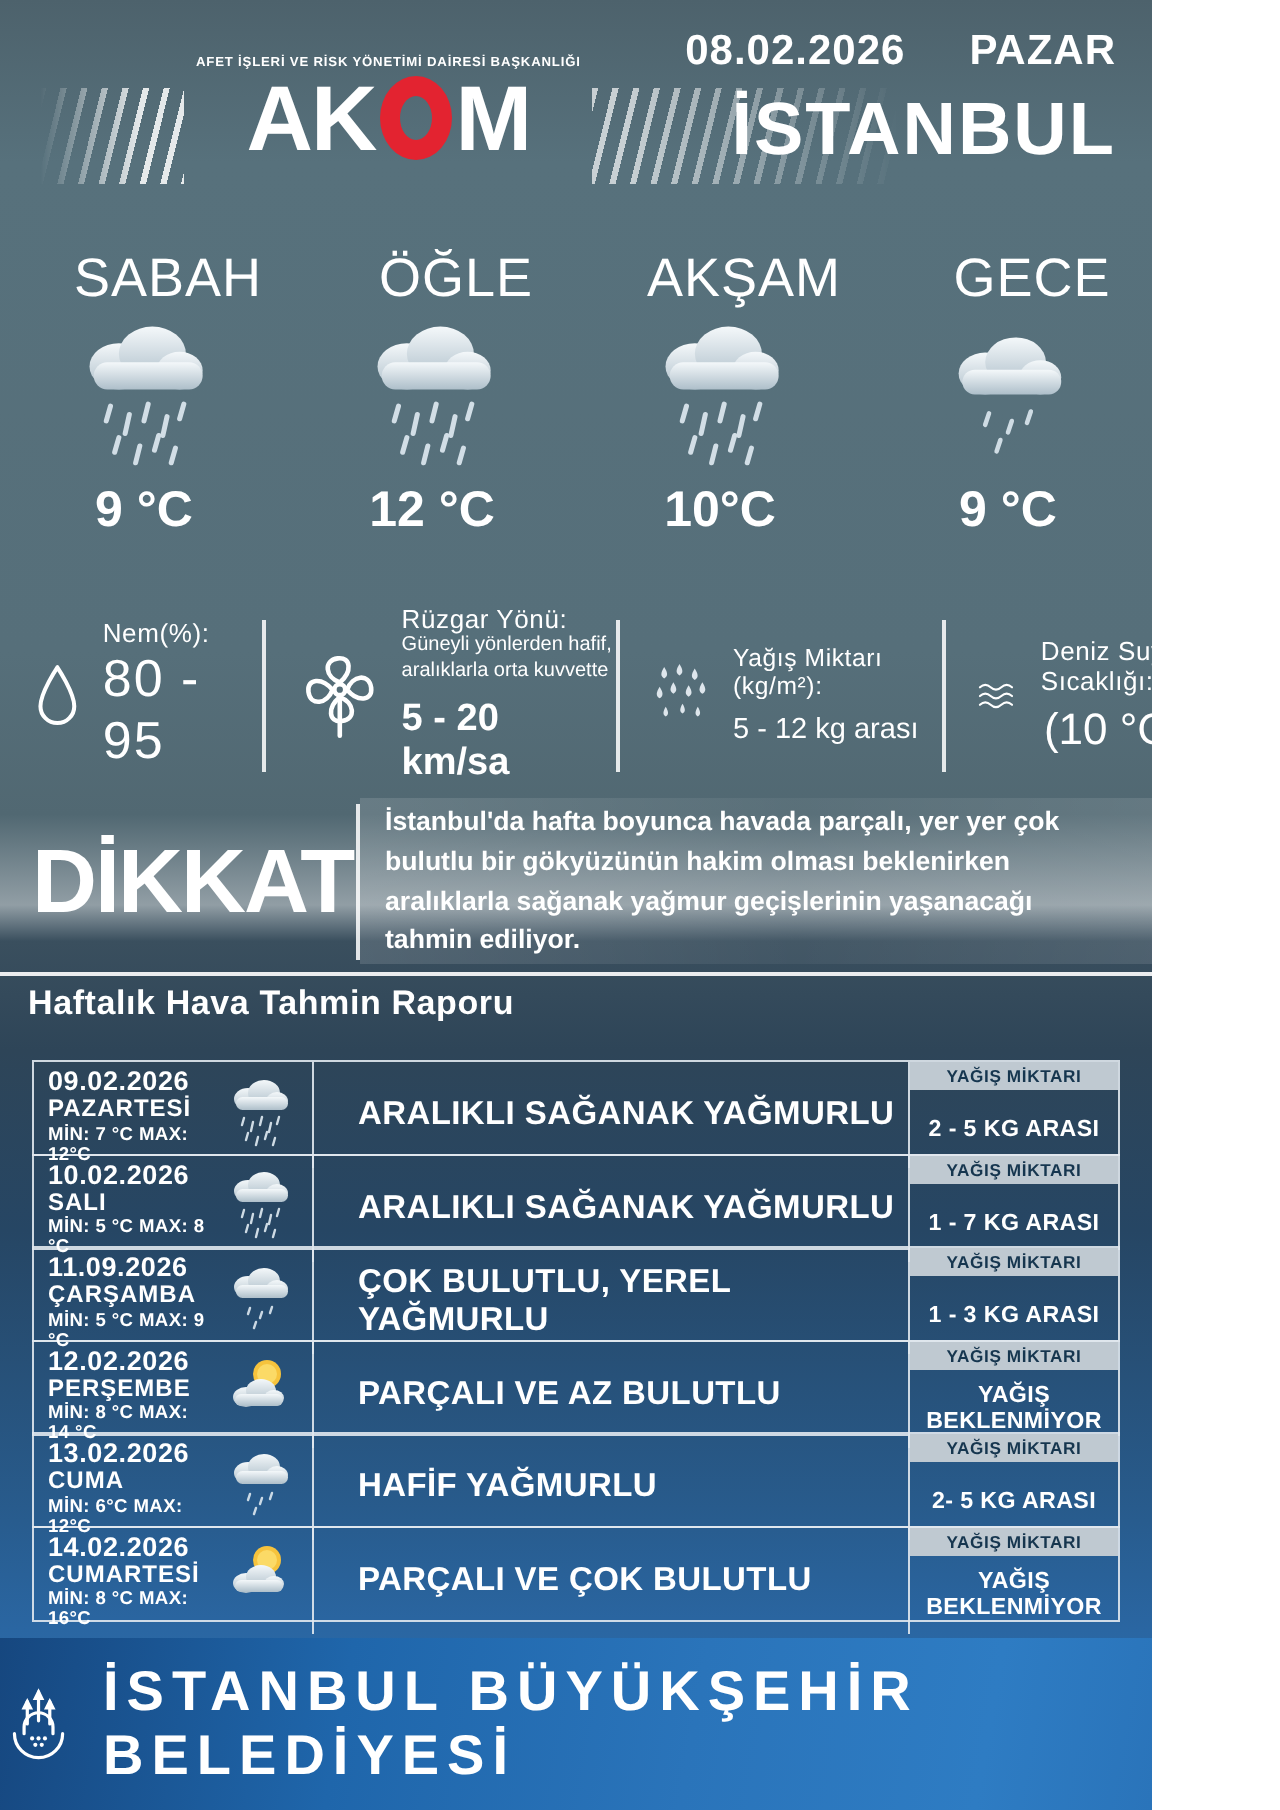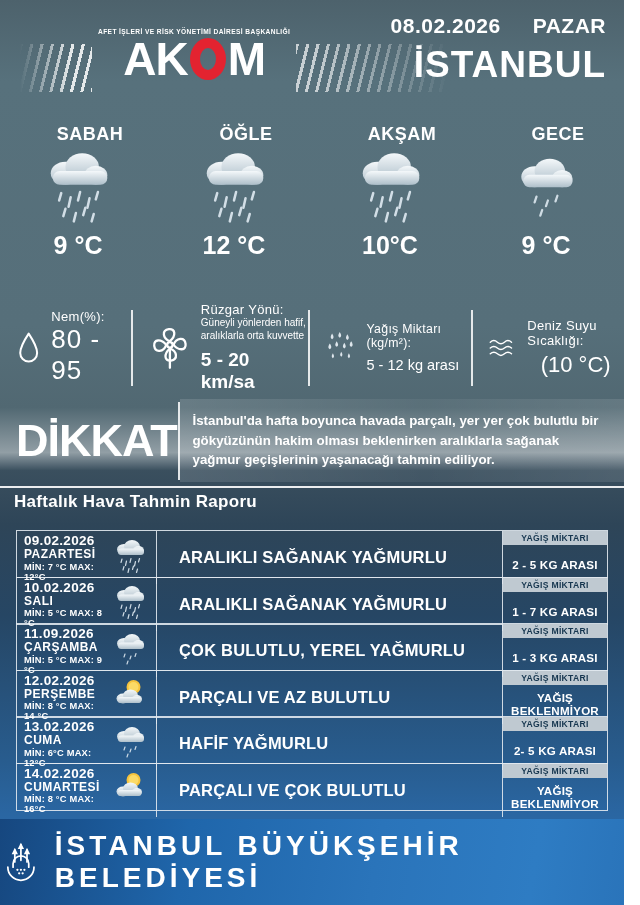--- a/index.html
+++ b/index.html
@@ -1,17 +1,17 @@
 <!DOCTYPE html>
 <html lang="tr"><head>
 <meta charset="utf-8">
 <style>
   html,body{margin:0;padding:0;}
   body{width:640px;height:905px;overflow:hidden;font-family:"Liberation Sans",sans-serif;color:#fff;}
-  .page{position:relative;width:624px;height:905px;overflow:hidden;
+  .page{position:relative;width:576px;height:905px;overflow:hidden;
     background:linear-gradient(180deg,
       #4d626c 0%, #57717c 9%, #566f7a 36%, #516872 45%,
       #42586494 50%, #3a4f5e 52%, #2e4558 58%, #264664 68%,
       #275179 76%, #285c8e 84%, #2a66a2 90%, #2b6dad 95%, #2a71b5 100%);
   }
   svg{display:block;}
 
   
   .header{position:absolute;top:0;left:0;right:0;height:118px;}
   .akom{position:absolute;left:20px;top:28px;display:flex;align-items:flex-start;}
@@ -26,21 +26,21 @@
   .logo-word{font-size:46px;font-weight:800;line-height:46px;letter-spacing:-1px;display:flex;align-items:center;justify-content:center;}
   .o-ring{display:inline-block;width:16px;height:22px;border:10px solid #e32330;border-radius:50%;margin:0 2px;}
   .datebox{position:absolute;right:18px;top:14px;text-align:right;}
   .dateline{display:flex;justify-content:flex-end;gap:32px;font-size:21px;font-weight:700;letter-spacing:.5px;}
   .city{font-size:37px;font-weight:700;letter-spacing:1px;margin-top:6px;}
 
   
   .dayparts{position:absolute;top:124px;left:0;right:0;height:168px;
     display:grid;grid-template-columns:repeat(4,1fr);}
   .dp{display:flex;flex-direction:column;align-items:center;}
-  .dp-label{font-size:18px;font-weight:700;letter-spacing:.5px;margin-left:24px;}
+  .dp-label{font-size:27px;font-weight:400;letter-spacing:.5px;margin-left:24px;}
   .dp-icon{width:86px;height:88px;margin:2px 0 0;}
   .dp-temp{font-size:25px;font-weight:700;margin-top:-4px;}
 
   
   .metrics{position:absolute;top:302px;left:0;right:0;height:90px;
     display:grid;grid-template-columns:131px 2px 175px 2px 161px 2px 1fr;align-items:stretch;}
   .vline{width:1.5px;background:rgba(255,255,255,.85);height:76px;align-self:center;}
   .metric{display:flex;align-items:center;gap:10px;padding-left:16px;}
   .m-label{font-size:13px;font-weight:400;letter-spacing:.3px;}
   .m-value-big{font-size:26px;font-weight:400;letter-spacing:1px;}

